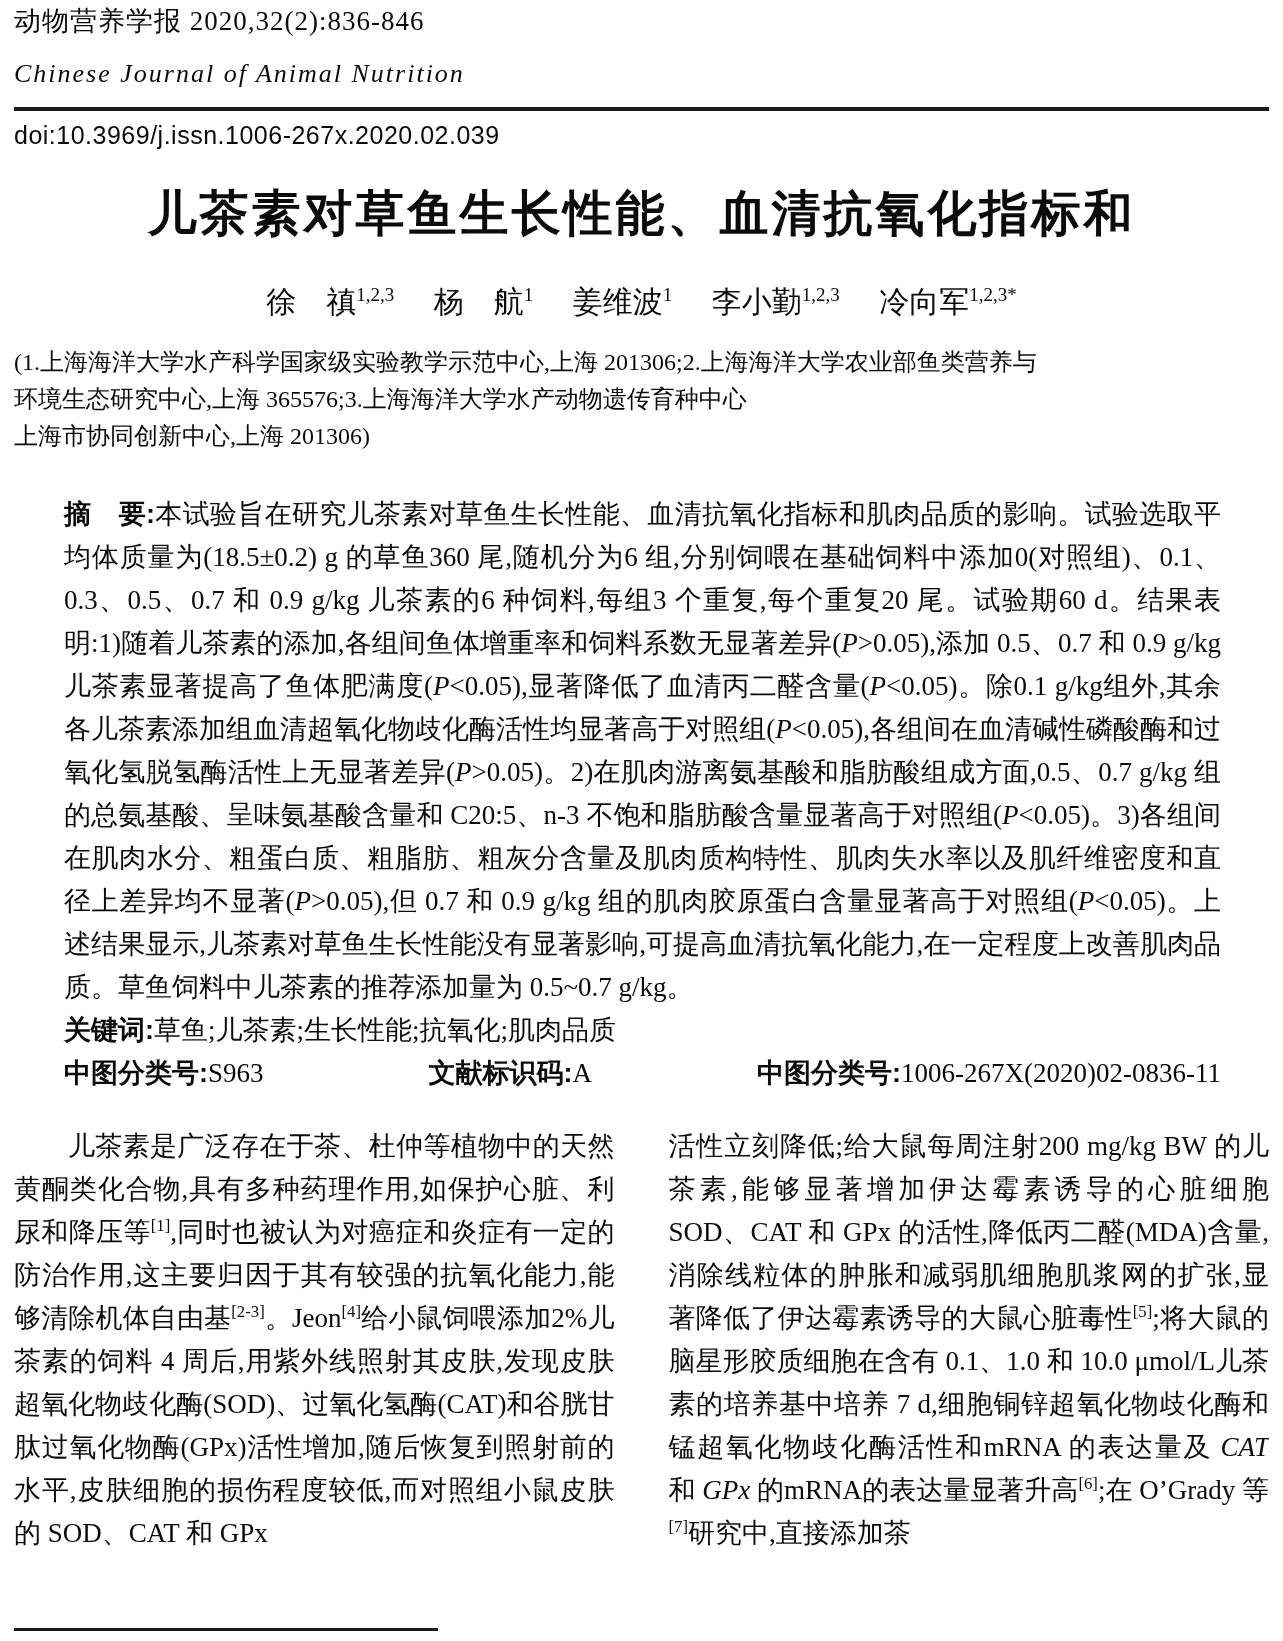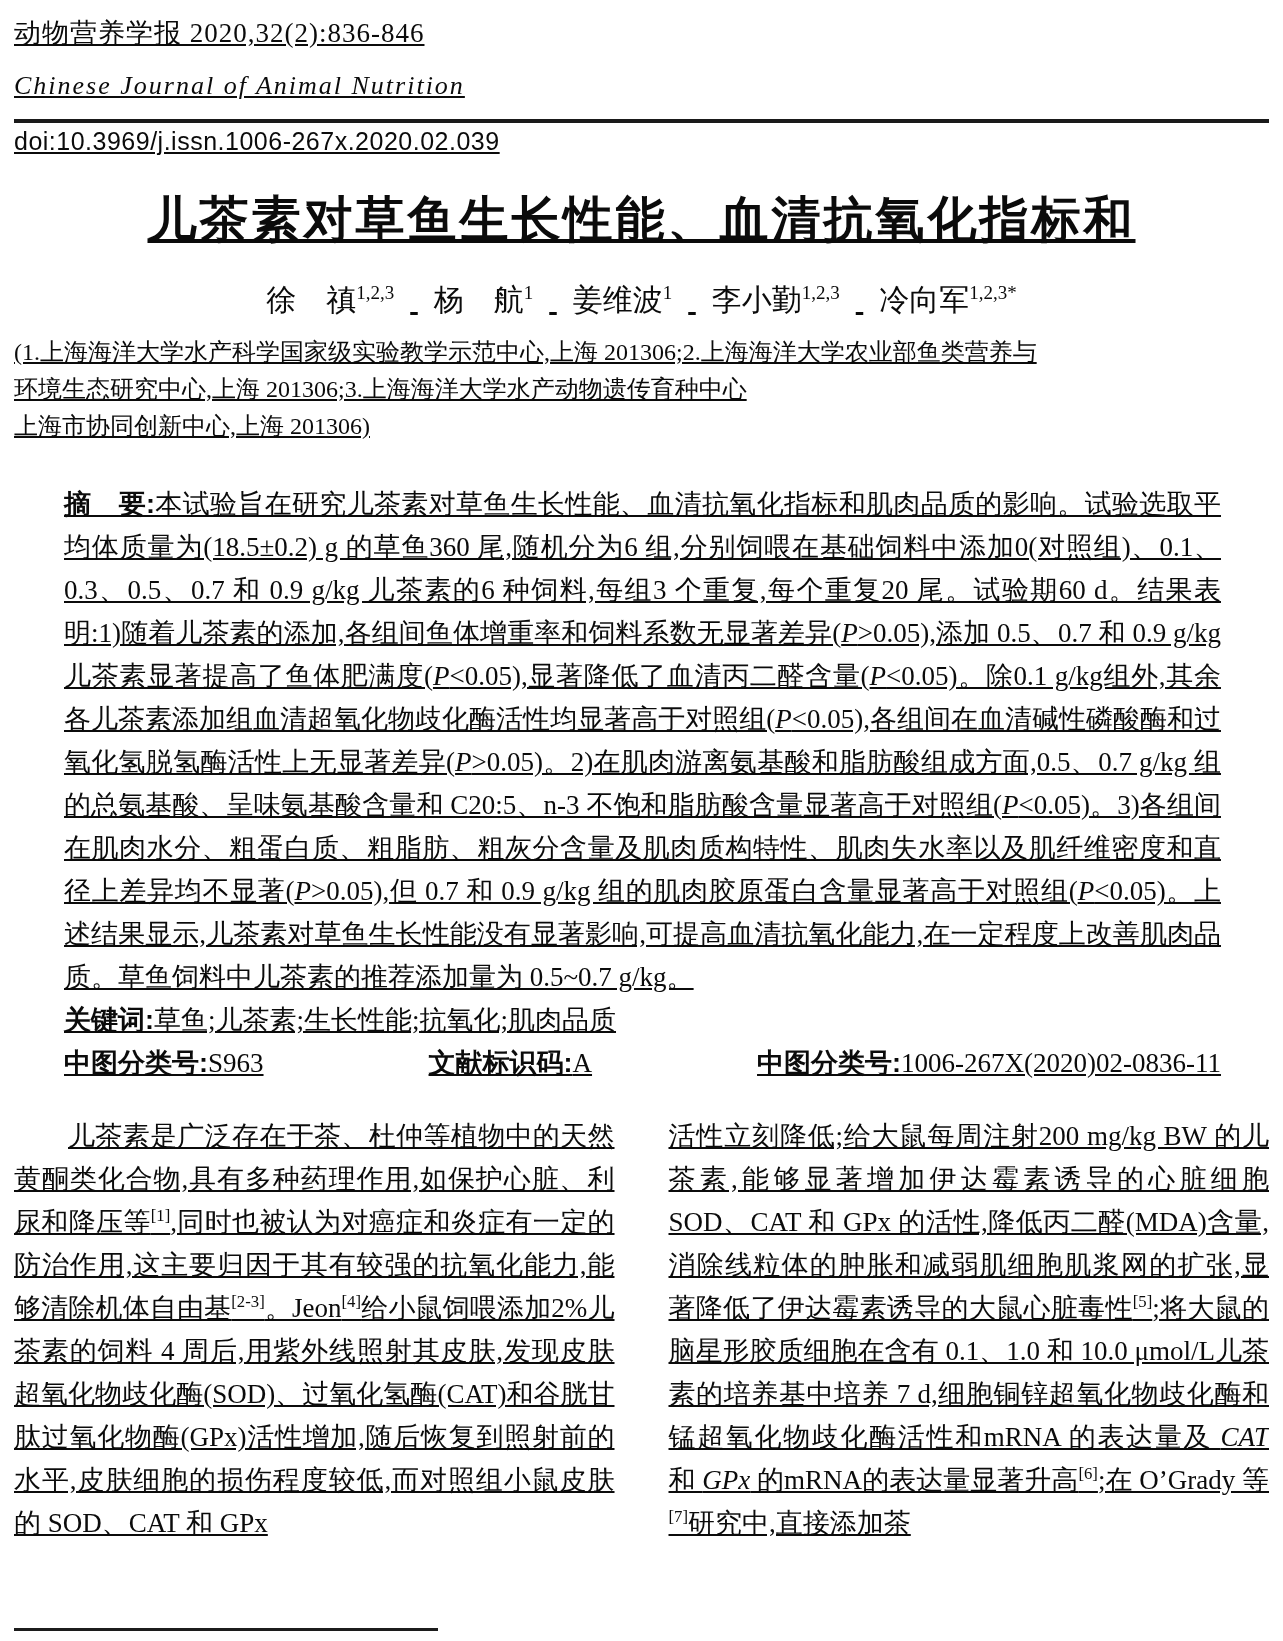--- a/index.html
+++ b/index.html
@@ -9,44 +9,43 @@
     overflow: hidden;
   }
   body {
     font-family: "Liberation Serif", "DejaVu Serif", serif;
     color: #0b0b0b;
   }
   .page {
     position: relative;
     box-sizing: border-box;
     width: 1283px; height: 1641px;
-    padding: 16px 14px 0 14px;
-    text-decoration: underline;
+    padding: 4px 14px 0 14px;
   }
   
   .journal-cn { font-size: 27px; line-height: 35px; letter-spacing: 1px; }
   .journal-en { font-size: 26px; line-height: 34px; font-style: italic; letter-spacing: 2px; margin-top: 18px; }
   .header-rule { height: 4px; background: #1a1a1a; margin-top: 16px; }
   .doi-line {
     font-family: "Liberation Sans", "DejaVu Sans", sans-serif;
-    font-size: 25px; line-height: 31px; margin-top: 3px; letter-spacing: 0.5px;
+    font-size: 25px; line-height: 31px; margin-top: 9px; letter-spacing: 0.5px;
   }
   
   .article-title {
     margin: 26px 0 0 0;
     text-align: center;
     font-family: "Liberation Sans", "DejaVu Sans", sans-serif;
     font-weight: 700;
     font-size: 49px;
     line-height: 73px;
     letter-spacing: 3px;
   }
   .article-title .t-line { display: block; }
   .authors { margin-top: 20px; text-align: center; font-size: 30px; line-height: 40px; }
-  .authors .author { display: inline-block; margin: 4px 16px; white-space: nowrap; }
+  .authors .author { display: inline-block; margin: 12px 16px; white-space: nowrap; }
   .authors sup { font-size: 19px; line-height: 0; }
   .affils { margin-top: 10px; text-align: left; font-size: 24px; line-height: 37px; }
   
   .abstract-block { margin: 38px 48px 0 50px; font-size: 27px; line-height: 43px; }
   .lbl {
     font-family: "Liberation Sans", "DejaVu Sans", sans-serif;
     font-weight: 700; font-style: normal;
   }
   .abs { margin: 0; text-align: justify; }
   .kw  { margin: 0; }
@@ -91,21 +90,21 @@
   <div class="authors">
     <span class="author"><span>徐　禛</span><sup>1,2,3</sup></span>
     <span class="author"><span>杨　航</span><sup>1</sup></span>
     <span class="author"><span>姜维波</span><sup>1</sup></span>
     <span class="author"><span>李小勤</span><sup>1,2,3</sup></span>
     <span class="author"><span>冷向军</span><sup>1,2,3*</sup></span>
   </div>
 
   <div class="affils">
     <div>(1.上海海洋大学水产科学国家级实验教学示范中心,上海 201306;2.上海海洋大学农业部鱼类营养与</div>
-    <div>环境生态研究中心,上海 201306;3.上海海洋大学水产动物遗传育种中心</div>
+    <div>环境生态研究中心,上海 365576;3.上海海洋大学水产动物遗传育种中心</div>
     <div>上海市协同创新中心,上海 201306)</div>
   </div>
 
   <section class="abstract-block">
     <p class="abs"><b class="lbl">摘　要:</b><span><span>本试验旨在研究儿茶素对草鱼生长性能、血清抗氧化指标和肌肉品质的影响。试验选取平均体质量为(18.5±0.2) g 的草鱼360 尾,随机分为6 组,分别饲喂在基础饲料中添加0(对照组)、0.1、0.3、0.5、0.7 和 0.9 g/kg 儿茶素的6 种饲料,每组3 个重复,每个重复20 尾。试验期60 d。结果表明:1)随着儿茶素的添加,各组间鱼体增重率和饲料系数无显著差异(</span><i>P</i><span>&gt;0.05),添加 0.5、0.7 和 0.9 g/kg 儿茶素显著提高了鱼体肥满度(</span><i>P</i><span>&lt;0.05),显著降低了血清丙二醛含量(</span><i>P</i><span>&lt;0.05)。除0.1 g/kg组外,其余各儿茶素添加组血清超氧化物歧化酶活性均显著高于对照组(</span><i>P</i><span>&lt;0.05),各组间在血清碱性磷酸酶和过氧化氢脱氢酶活性上无显著差异(</span><i>P</i><span>&gt;0.05)。2)在肌肉游离氨基酸和脂肪酸组成方面,0.5、0.7 g/kg 组的总氨基酸、呈味氨基酸含量和 C20:5、n-3 不饱和脂肪酸含量显著高于对照组(</span><i>P</i><span>&lt;0.05)。3)各组间在肌肉水分、粗蛋白质、粗脂肪、粗灰分含量及肌肉质构特性、肌肉失水率以及肌纤维密度和直径上差异均不显著(</span><i>P</i><span>&gt;0.05),但 0.7 和 0.9 g/kg 组的肌肉胶原蛋白含量显著高于对照组(</span><i>P</i><span>&lt;0.05)。上述结果显示,儿茶素对草鱼生长性能没有显著影响,可提高血清抗氧化能力,在一定程度上改善肌肉品质。草鱼饲料中儿茶素的推荐添加量为 0.5~0.7 g/kg。</span></span></p>
     <p class="kw"><b class="lbl">关键词:</b><span>草鱼;儿茶素;生长性能;抗氧化;肌肉品质</span></p>
     <div class="cls">
       <span class="cls-item"><b class="lbl">中图分类号:</b><span>S963</span></span>
       <span class="cls-item"><b class="lbl">文献标识码:</b><span>A</span></span>
       <span class="cls-item"><b class="lbl">中图分类号:</b><span>1006-267X(2020)02-0836-11</span></span>

